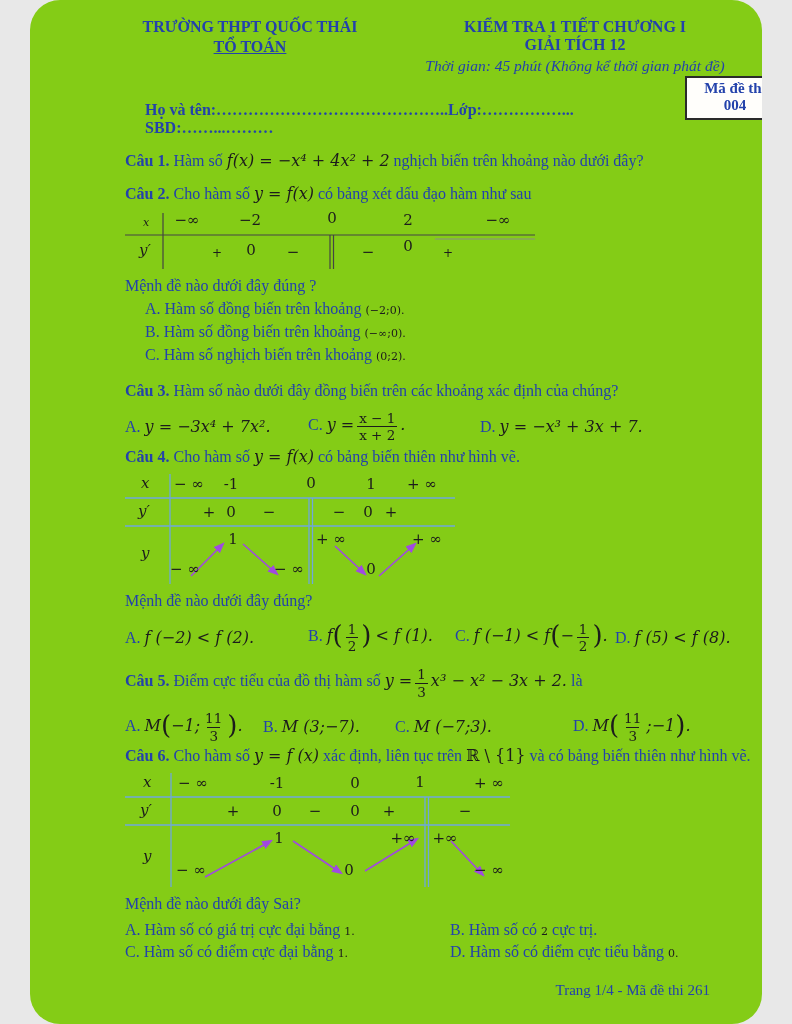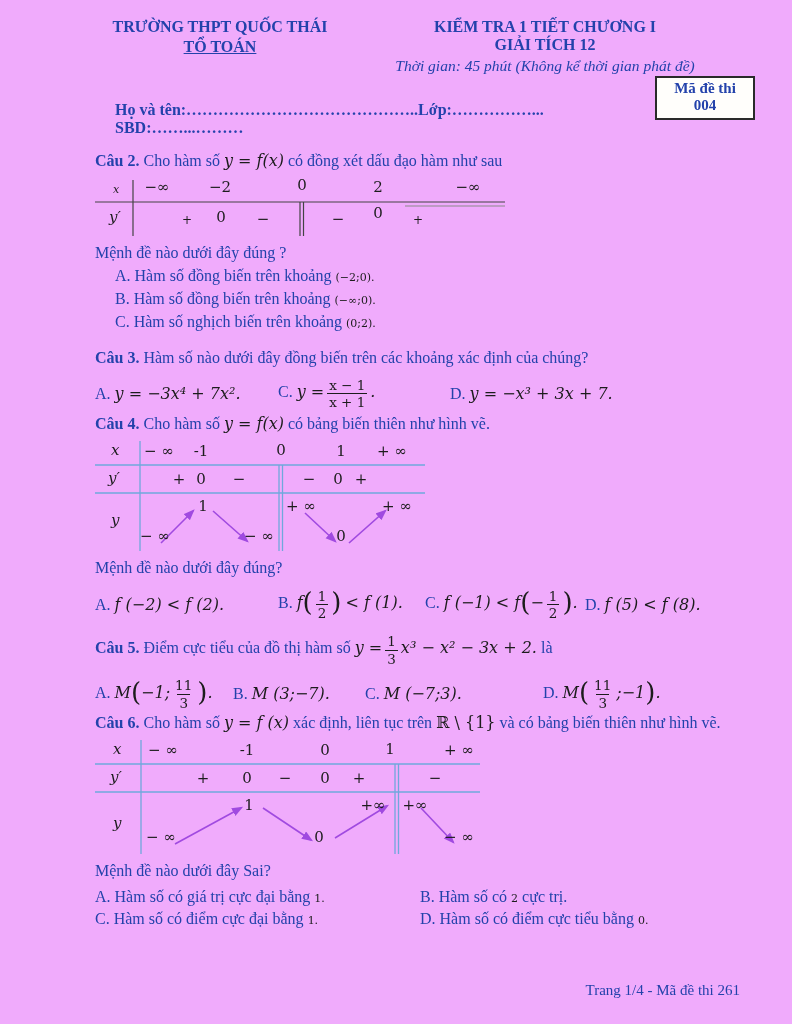--- a/index.html
+++ b/index.html
@@ -1,17 +1,17 @@
 <!DOCTYPE html>
 <html><head>
 <meta charset="utf-8">
 <style>
   html,body{margin:0;padding:0;background:#e8e8e8;}
-  .page{position:relative;width:792px;height:1024px;background:#f0abfc;overflow:hidden;
-        font-family:"Liberation Serif",serif;color:#2342ab;margin:0 auto;}
+  .page{position:relative;width:732px;height:1024px;background:#84cc16;overflow:hidden;
+        font-family:"Liberation Serif",serif;color:#2342ab;margin:0 auto;border-radius:30px;}
   .content{position:absolute;left:95px;top:18px;width:650px;}
   
   .hdr{display:flex;width:100%;}
   .hdr-left{width:250px;text-align:center;font-weight:bold;font-size:16px;}
   .hdr-right{width:400px;text-align:center;font-weight:bold;font-size:16px;}
   .dept{text-decoration:underline;margin-top:2px;}
   .time{font-weight:normal;font-style:italic;font-size:15.5px;margin-top:3px;}
   .code-box{position:absolute;left:560px;top:58px;width:92px;border:2px solid #2a2a2a;
             text-align:center;font-weight:bold;font-size:15px;padding:2px 2px 4px;background:#fffefb;}
   .student{margin-top:26px;font-weight:bold;font-size:16px;padding-left:20px;width:540px;}
@@ -66,28 +66,34 @@
         <div class="time">Thời gian: 45 phút (Không kể thời gian phát đề)</div>
       </div>
     </div>
     <div class="code-box">
       <div>Mã đề thi</div>
       <div>004</div>
     </div>
     <div class="student">Họ và tên:……………………………………..Lớp:……………... SBD:……...………</div>
 
     <div>
+      <div class="stem">
+        <span class="qno">Câu 1.</span>
+        <span class="vn">Hàm số</span>
+        <span class="m">f(x) = −x⁴ + 4x² + 2</span>
+        <span class="vn">nghịch biến trên khoảng nào dưới đây?</span>
+      </div>
     </div>
 
     <div>
       <div class="stem">
         <span class="qno">Câu 2.</span>
         <span class="vn">Cho hàm số</span>
         <span class="m">y = f(x)</span>
-        <span class="vn">có đồng xét dấu đạo hàm như sau</span>
+        <span class="vn">có bảng xét dấu đạo hàm như sau</span>
       </div>
 
       <div class="vt" style="width:410px;height:58px;">
         <svg width="410" height="58">
           <line x1="38" y1="2" x2="38" y2="58" stroke="#444" stroke-width="1.2"></line>
           <line x1="0" y1="24" x2="410" y2="24" stroke="#444" stroke-width="1.2"></line>
           <line x1="310" y1="28" x2="410" y2="28" stroke="#8a8a8a" stroke-width="1.1"></line>
           <line x1="205" y1="24" x2="205" y2="58" stroke="#444" stroke-width="1.2"></line>
           <line x1="208.5" y1="24" x2="208.5" y2="58" stroke="#444" stroke-width="1.2"></line>
         </svg>
@@ -116,21 +122,21 @@
 
     <div>
       <div class="stem" style="margin-top:18px;">
         <span class="qno">Câu 3.</span>
         <span class="vn">Hàm số nào dưới đây đồng biến trên các khoảng xác định của chúng?</span>
       </div>
       <div class="opt-row oq3">
         <span class="opt"><span class="ol">A.</span> <span class="m">y = −3x⁴ + 7x².</span></span>
         <span class="opt"><span class="ol">C.</span> <span class="m">y =</span><span class="frac">
               <span class="fnum">x − 1</span>
-              <span class="fden">x + 1</span>
+              <span class="fden">x + 2</span>
             </span><span class="m">.</span></span>
         <span class="opt"><span class="ol">D.</span> <span class="m">y = −x³ + 3x + 7.</span></span>
       </div>
     </div>
 
     <div>
       <div class="stem" style="margin-top:4px;">
         <span class="qno">Câu 4.</span>
         <span class="vn">Cho hàm số</span>
         <span class="m">y = f(x)</span>

